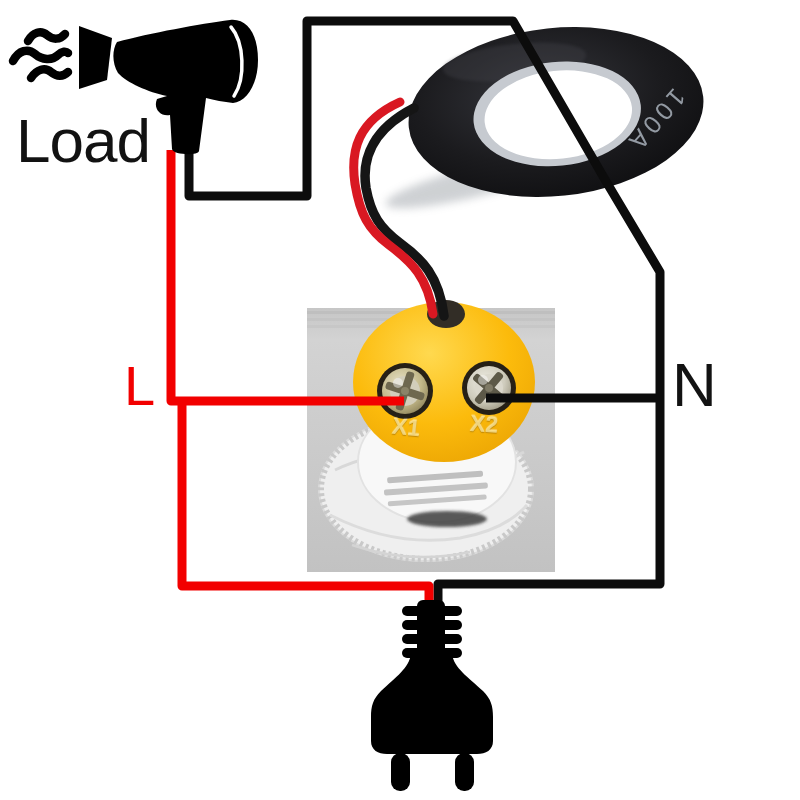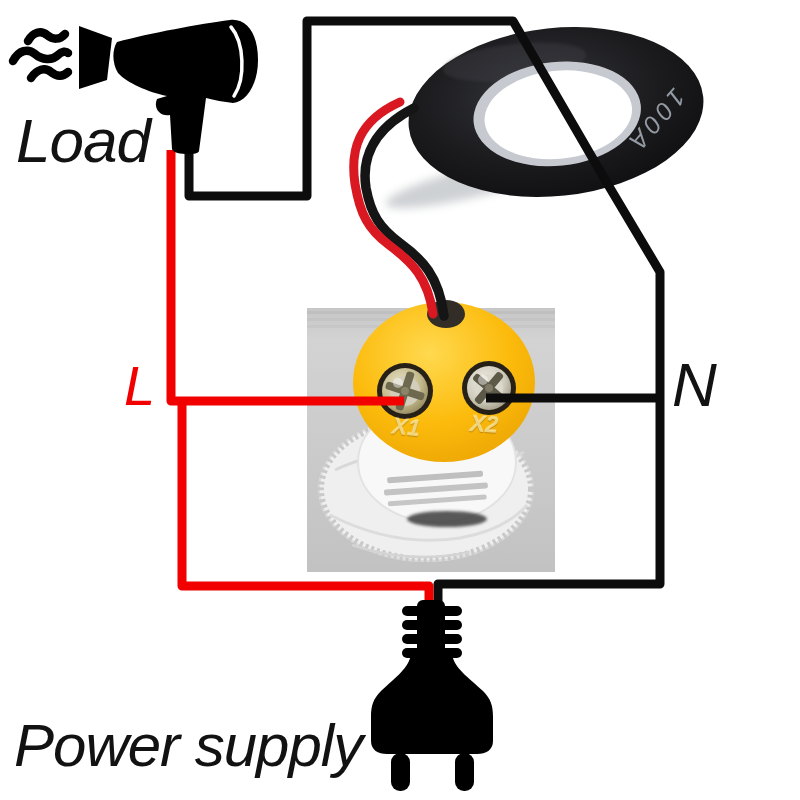--- a/index.html
+++ b/index.html
@@ -1,19 +1,18 @@
 <!DOCTYPE html>
 <html><head>
 <meta charset="utf-8">
 <style>
   html,body{margin:0;padding:0;background:#fff;}
   .stage{
     position:relative;width:800px;height:800px;background:#ffffff;overflow:hidden;
     font-family:"Liberation Sans", sans-serif;
-    font-style:italic;
   }
   .stage svg{position:absolute;left:0;top:0;}
   .t{position:absolute;white-space:nowrap;line-height:1;color:#121212;}
   .t-load{left:16px;top:110px;font-size:62px;letter-spacing:-1px;font-weight:500;}
   .t-line{left:124px;top:358px;font-size:56px;font-weight:500;color:#f20000;}
   .t-neutral{left:672px;top:354px;font-size:62px;font-weight:500;}
   .t-power{left:14px;top:716px;font-size:60px;letter-spacing:-1px;font-weight:500;}
   .t-rating{
     left:611px;top:108px;width:90px;text-align:center;font-size:25px;letter-spacing:4px;
     color:#939aa3;transform:rotate(131deg);font-weight:400;
@@ -161,18 +160,17 @@
              C258,85 246,102 233,103 C224,102 214,100 206,98 L199,151
              C198,156 173,155 172,149 L170,115 C160,117 153,108 157,99
              L167,96 C148,92 127,83 118,73 C112,63 112,50 117,42 Z"></path>
     <path d="M231,27 C244,42 246,78 234,96" fill="none" stroke="#ffffff" stroke-width="3.5" stroke-linecap="round"></path>
   </g>
 </svg>
 
 <div class="t t-load">Load</div>
 <div class="t t-line">L</div>
 <div class="t t-neutral">N</div>
-<div class="t t-power">Power supply</div>
 <div class="t t-rating">100A</div>
 <div class="t t-term t-x1">X1</div>
 <div class="t t-term t-x2">X2</div>
 
 </div>
 
 </body></html>

